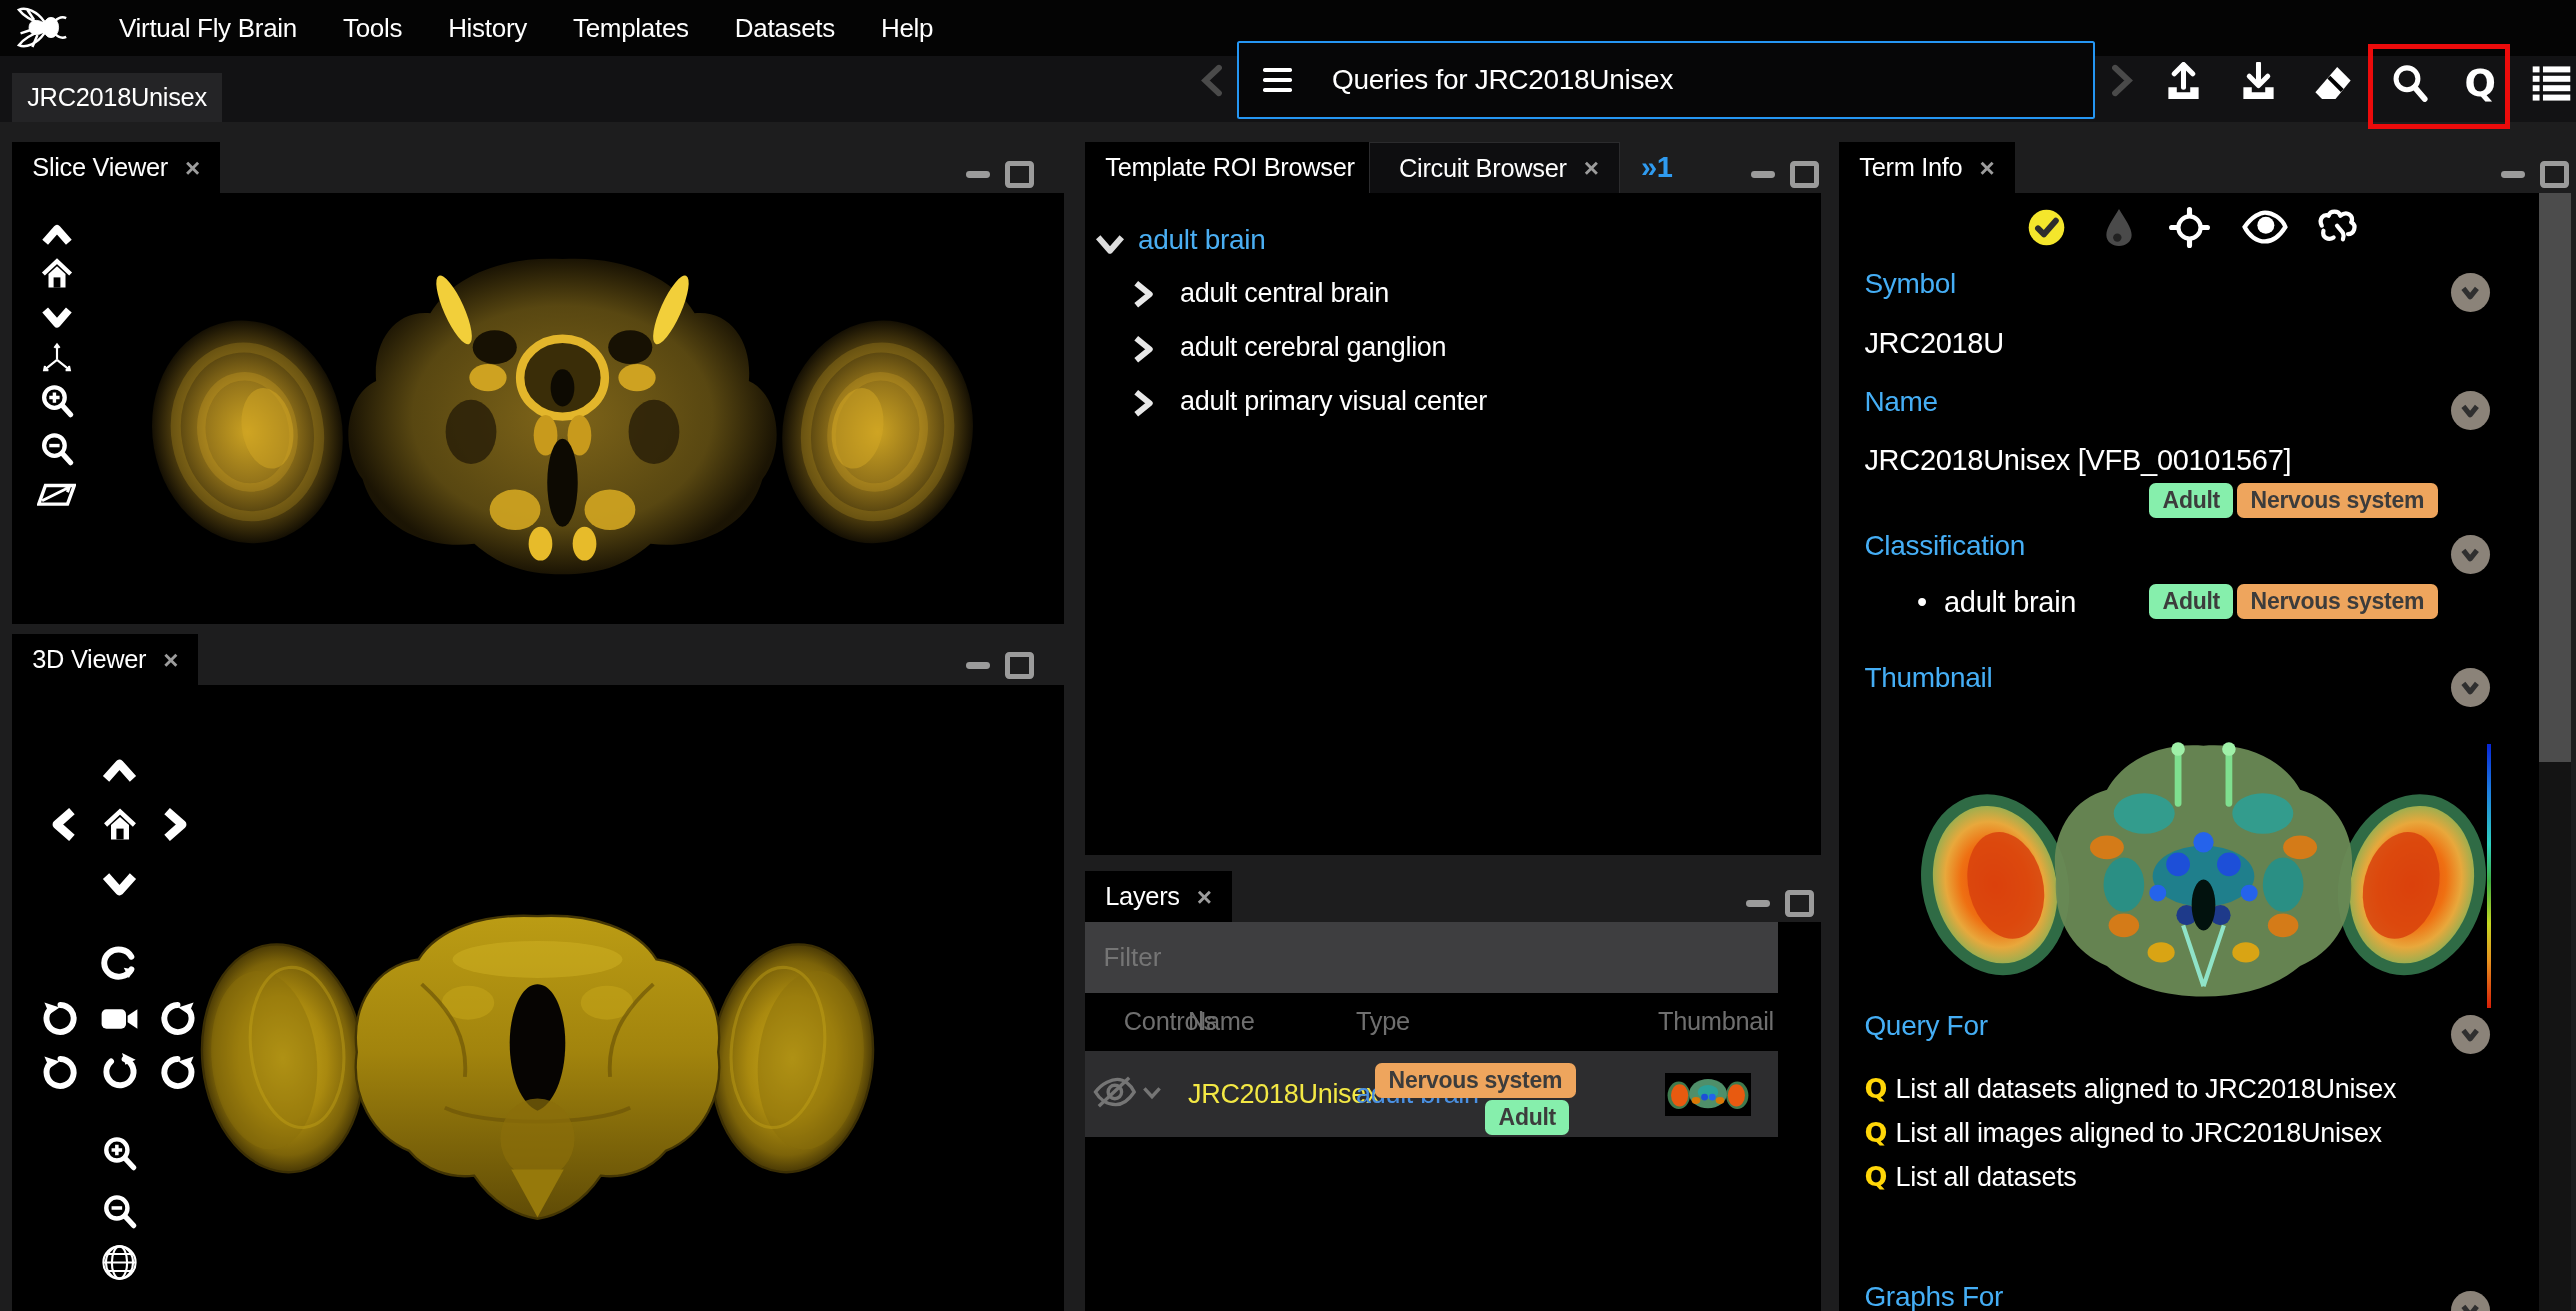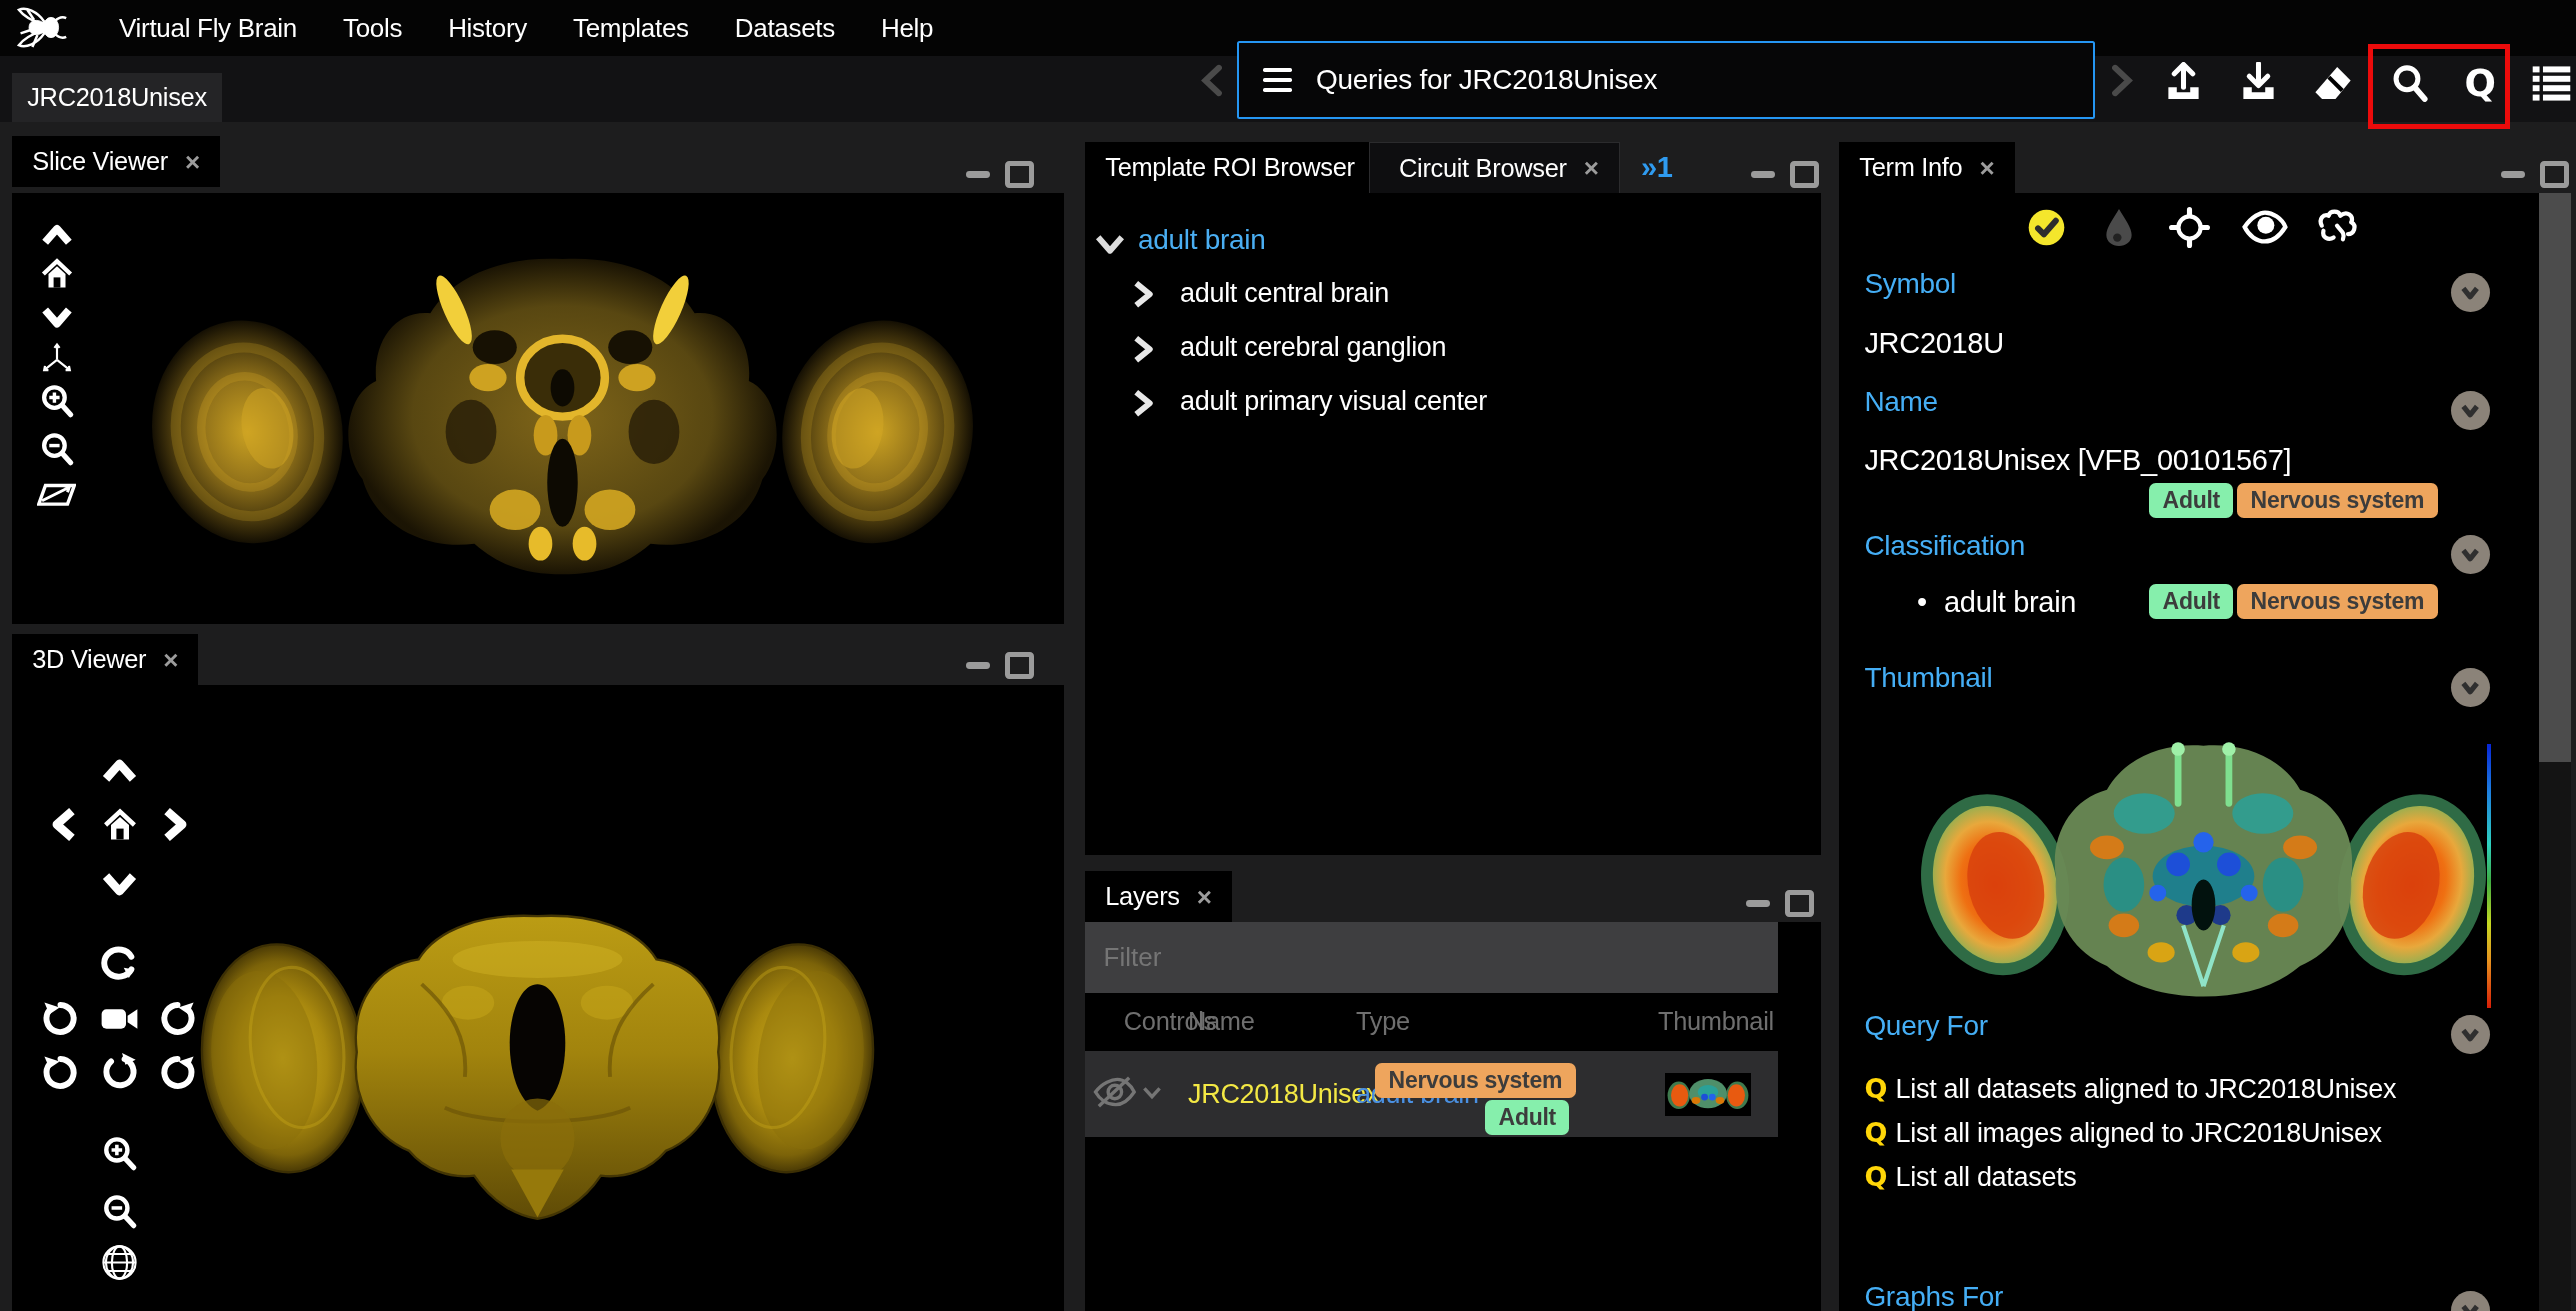--- a/index.html
+++ b/index.html
@@ -11,21 +11,21 @@
   .navbar{position:absolute;left:0;top:0;width:2576px;height:56px;background:#040404;}
   .menu{position:absolute;left:119px;top:0;height:56px;display:flex;gap:46px;align-items:center;}
   .menu-item{font-size:26px;color:#fff;cursor:pointer;white-space:nowrap;}
 
   
   .tabstrip{position:absolute;left:0;top:56px;width:2576px;height:66px;background:#121214;}
   .main-tab{position:absolute;left:12px;top:73px;width:210px;height:49px;background:#242426;
             display:flex;align-items:center;justify-content:center;font-size:25.4px;}
 
   .search-box{position:absolute;left:1237px;top:41px;width:858px;height:78px;background:#060607;
-              border:2.5px solid #2596f3;border-radius:2.5px;display:flex;align-items:center;gap:22px;
+              border:2.5px solid #2596f3;border-radius:2.5px;display:flex;align-items:center;gap:38px;
               padding-left:24px;box-sizing:border-box;}
   .search-box input{background:transparent;border:none;outline:none;color:#fff;font-size:28px;
                     font-family:inherit;width:678px;letter-spacing:-0.3px;}
   .burger{display:flex;flex-direction:column;gap:6px;}
   .burger span{display:block;width:29px;height:4.2px;background:#fff;border-radius:1.7px;}
 
   .tb-icon{position:absolute;top:61px;width:42px;height:44px;display:flex;align-items:center;justify-content:center;cursor:pointer;}
   .q-glyph{font-size:37px;font-weight:bold;color:#fff;font-family:"DejaVu Sans",sans-serif;line-height:1;}
   .red-box{position:absolute;left:2368px;top:44px;width:142px;height:85px;border:5.1px solid #ec0b0b;box-sizing:border-box;pointer-events:none;}
 
@@ -168,21 +168,21 @@
           <rect x="14" y="15" width="32" height="7"></rect>
         <rect x="2" y="26" width="8" height="7"></rect>
           <rect x="14" y="26" width="32" height="7"></rect>
         <rect x="2" y="37" width="8" height="7"></rect>
           <rect x="14" y="37" width="32" height="7"></rect>
       </g>
     </svg>
   </div>
   <div class="red-box"></div>
 
-  <div class="ptab" style="left:12px;top:136px;justify-content:center;">
+  <div class="ptab" style="left:12px;top:142px;justify-content:center;">
     <span>Slice Viewer</span>
     <span class="close-x"></span>
   </div>
   <div class="minmax" style="left:966px;top:161px;">
     <div class="mm-min"></div>
     <div class="mm-max"></div>
   </div>
   <div class="pbody" style="left:12px;top:193px;width:1052px;height:431px;">
 
     <div class="vicon" style="left:25.4px;top:22px;">

